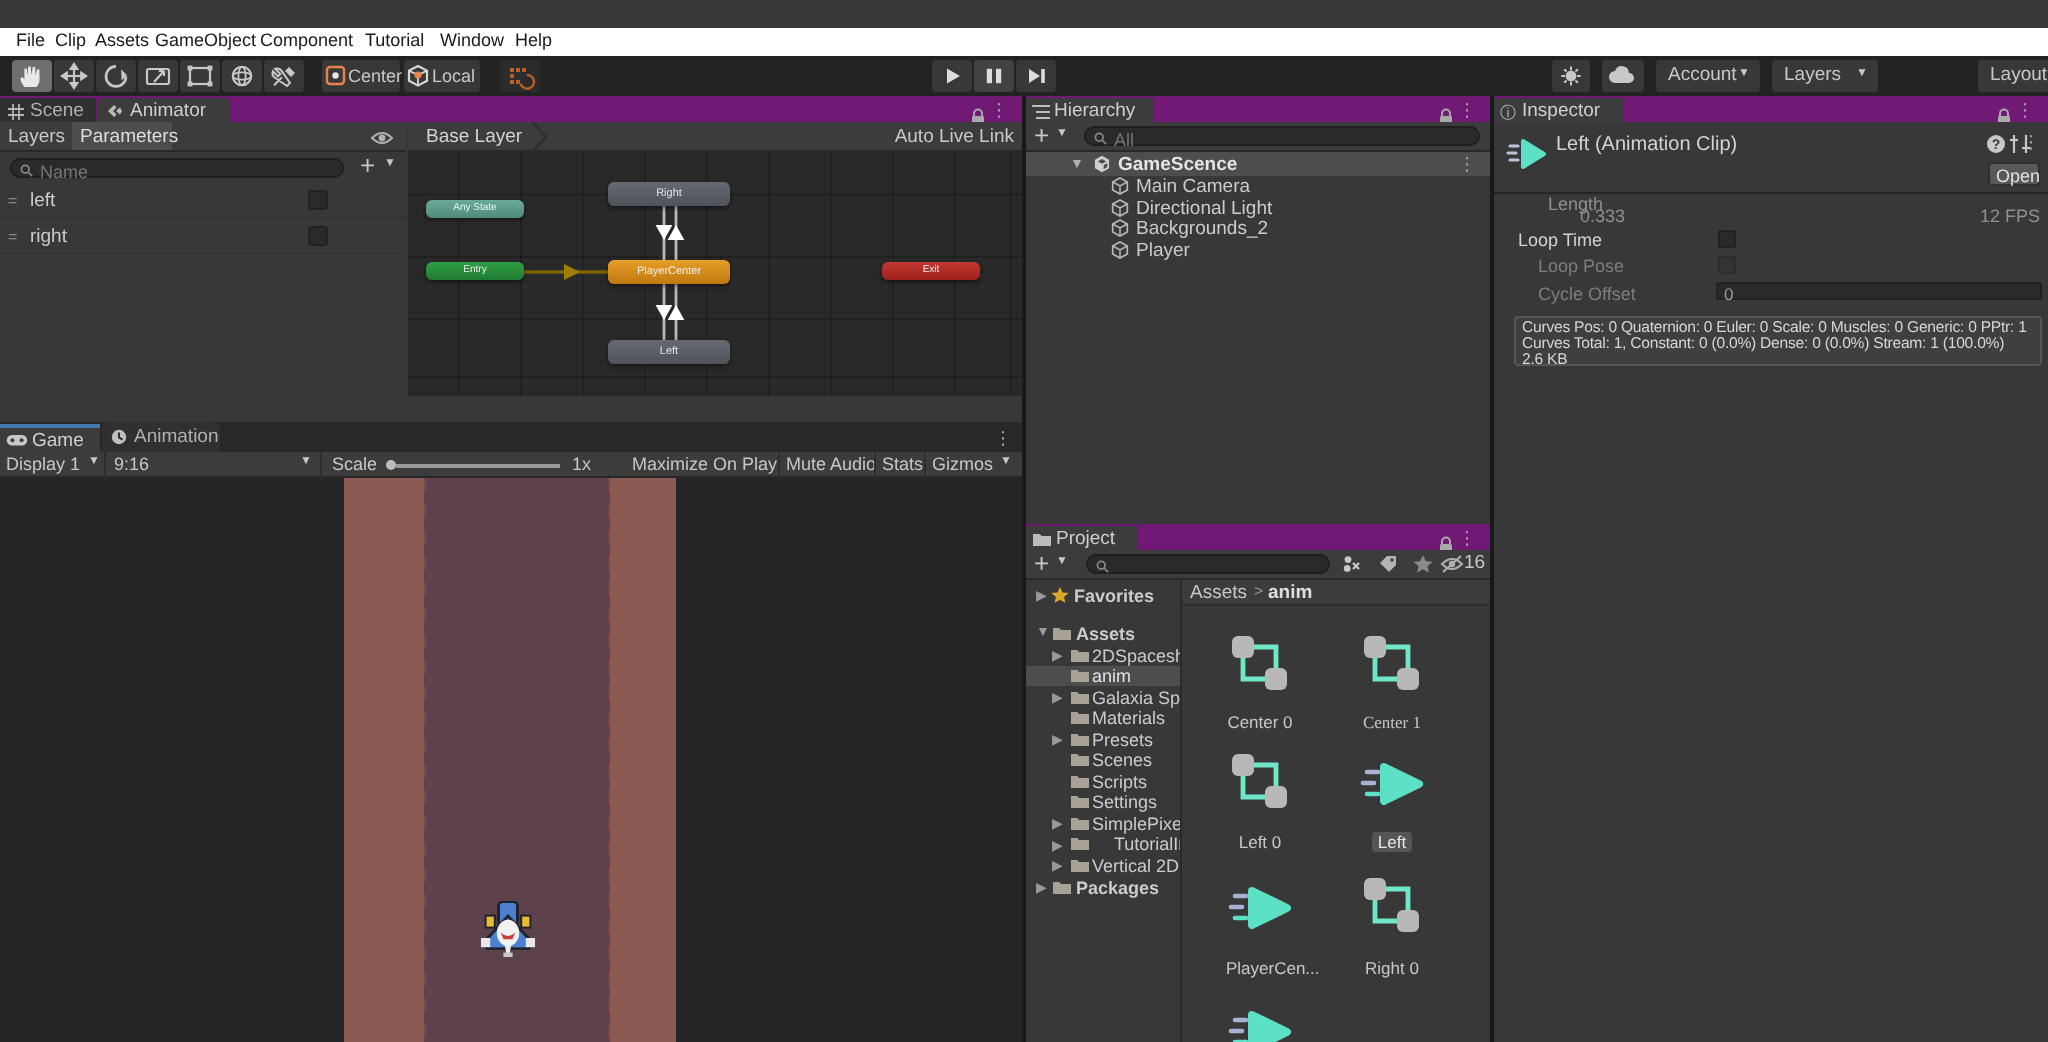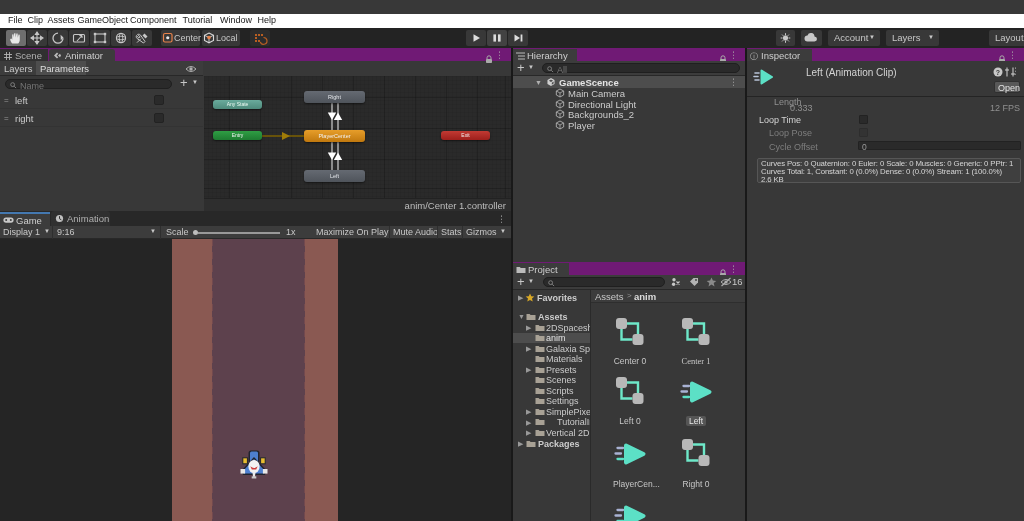--- a/index.html
+++ b/index.html
@@ -223,20 +223,27 @@
   </div>
 
   <div class="ptool" style="left:0;top:13px;width:203px;height:15px;">
     <span class="txt" style="position:absolute;left:4px;top:2px;font-size:9.5px;">Layers</span>
     <div style="position:absolute;left:36px;top:0;width:50px;height:14px;background:#4d4d4d;"></div>
     <span class="txt" style="position:absolute;left:40px;top:2px;font-size:9.5px;color:#dedede;">Parameters</span>
     <svg width="12" height="8" viewBox="0 0 12 8" style="position:absolute;right:6px;top:4px;">
           <path d="M1 4 Q6 -1 11 4 Q6 9 1 4 Z" fill="none" stroke="#b0b0b0" stroke-width="1"></path>
           <circle cx="6" cy="4" r="1.7" fill="#b0b0b0"></circle>
         </svg>
+  </div>
+  <div class="ptool" style="left:204px;top:13px;width:307px;height:15px;">
+    <span class="txt" style="position:absolute;left:9px;top:2px;font-size:9.5px;color:#d4d4d4;">Base Layer</span>
+    <svg width="8" height="15" viewBox="0 0 8 15" style="position:absolute;left:62px;top:0;">
+          <path d="M0 0 L7 7.5 L0 15" fill="none" stroke="#2e2e2e" stroke-width="1.2"></path>
+        </svg>
+    <span class="txt" style="position:absolute;right:4px;top:2px;font-size:9.5px;">Auto Live Link</span>
   </div>
 
   <div class="abs" style="left:0;top:28px;width:203px;height:135px;background:#383838;">
     <div class="search" style="left:5px;top:3px;width:167px;height:10px;border-radius:5px;">
       <svg width="7" height="7" viewBox="0 0 8 8" style="position:absolute;left:4px;top:1.5px;">
             <circle cx="3" cy="3" r="2.2" fill="none" stroke="#888" stroke-width="1"></circle>
             <line x1="4.8" y1="4.8" x2="7" y2="7" stroke="#888" stroke-width="1"></line>
           </svg>
       <span style="position:absolute;left:14px;top:0.5px;">Name</span>
     </div>
@@ -282,23 +289,20 @@
     </svg>
 
     <div class="node" style="left:9px;top:24px;width:49px;height:9px;line-height:9px;background:linear-gradient(#6aab9c,#4e8a7c);color:#eafaf2;font-size:5px;">Any State</div>
     <div class="node" style="left:100px;top:15px;width:61px;height:12px;line-height:12px;background:linear-gradient(#656a72,#4f545b);color:#e2e5e9;">Right</div>
     <div class="node" style="left:9px;top:55px;width:49px;height:9px;line-height:9px;background:linear-gradient(#2f9e44,#1e7b31);font-size:5px;">Entry</div>
     <div class="node" style="left:100px;top:54px;width:61px;height:12px;line-height:12px;background:linear-gradient(#e79e2a,#c0780e);">PlayerCenter</div>
     <div class="node" style="left:100px;top:94px;width:61px;height:12px;line-height:12px;background:linear-gradient(#656a72,#4f545b);color:#e2e5e9;">Left</div>
     <div class="node" style="left:237px;top:55px;width:49px;height:9px;line-height:9px;background:linear-gradient(#c23a33,#9e1f1c);font-size:5px;">Exit</div>
   </div>
 
-  <div class="abs" style="left:204px;top:150px;width:307px;height:13px;background:#2e2e2e;border-top:1px solid #222;">
-    <span class="txt" style="position:absolute;right:5px;top:1px;font-size:9.5px;color:#bdbdbd;">anim/Center 1.controller</span>
-  </div>
 </div>
 
 <div class="abs" id="gamepanel">
 
   <div class="tabbar" style="left:0;top:0;width:511px;height:15px;background:#282828;">
     <div class="tab" style="left:0;width:50px;top:2px;border-radius:0;">
       <div style="position:absolute;left:0;top:-1px;width:50px;height:2px;background:#4478b0;"></div>
       <svg width="11" height="9" viewBox="0 0 11 9" style="position:absolute;left:3px;top:2.5px;">
             <path d="M3 1.5 H8 A2.6 2.6 0 0 1 8 6.7 H3 A2.6 2.6 0 0 1 3 1.5 Z" fill="#c8c8c8"></path>
             <circle cx="3.2" cy="4.1" r="1" fill="#3c3c3c"></circle>
@@ -659,21 +663,21 @@
 
   <div class="abs" style="left:0;top:13px;width:277px;height:36px;background:#383838;border-bottom:1px solid #242424;">
     <svg width="22" height="22" viewBox="0 0 22 22" style="position:absolute;left:6px;top:5px;">
       <path d="M8.5 4.5 L19 11 L8.5 17.5 Z" fill="#5ce0c6" stroke="#5ce0c6" stroke-width="2" stroke-linejoin="round"></path>
       <g stroke="#b8c4d8" stroke-width="1.6" stroke-linecap="round">
             <line x1="2" y1="7" x2="6" y2="7"></line>
             <line x1="1" y1="10.5" x2="5" y2="10.5"></line>
             <line x1="2" y1="14" x2="6" y2="14"></line>
           </g>
     </svg>
-    <span class="txt" style="position:absolute;left:31px;top:6px;font-size:10px;color:#d4d4d4;margin-left:28px;">Left (Animation Clip)</span>
+    <span class="txt" style="position:absolute;left:31px;top:6px;font-size:10px;color:#d4d4d4;">Left (Animation Clip)</span>
     <svg width="10" height="10" viewBox="0 0 10 10" style="position:absolute;left:246px;top:6px;">
           <circle cx="5" cy="5" r="4.5" fill="#c8c8c8"></circle>
           <text x="5" y="7.6" text-anchor="middle" font-size="7" font-weight="bold" fill="#383838" font-family="Liberation Sans">?</text>
         </svg>
     <svg width="10" height="10" viewBox="0 0 10 10" style="position:absolute;left:258px;top:6px;">
           <g stroke="#c8c8c8" stroke-width="1.1">
             <line x1="2" y1="0.5" x2="2" y2="9.5"></line>
             <line x1="8" y1="0.5" x2="8" y2="9.5"></line>
             <line x1="0" y1="3" x2="4" y2="3"></line>
             <line x1="6" y1="7" x2="10" y2="7"></line>

